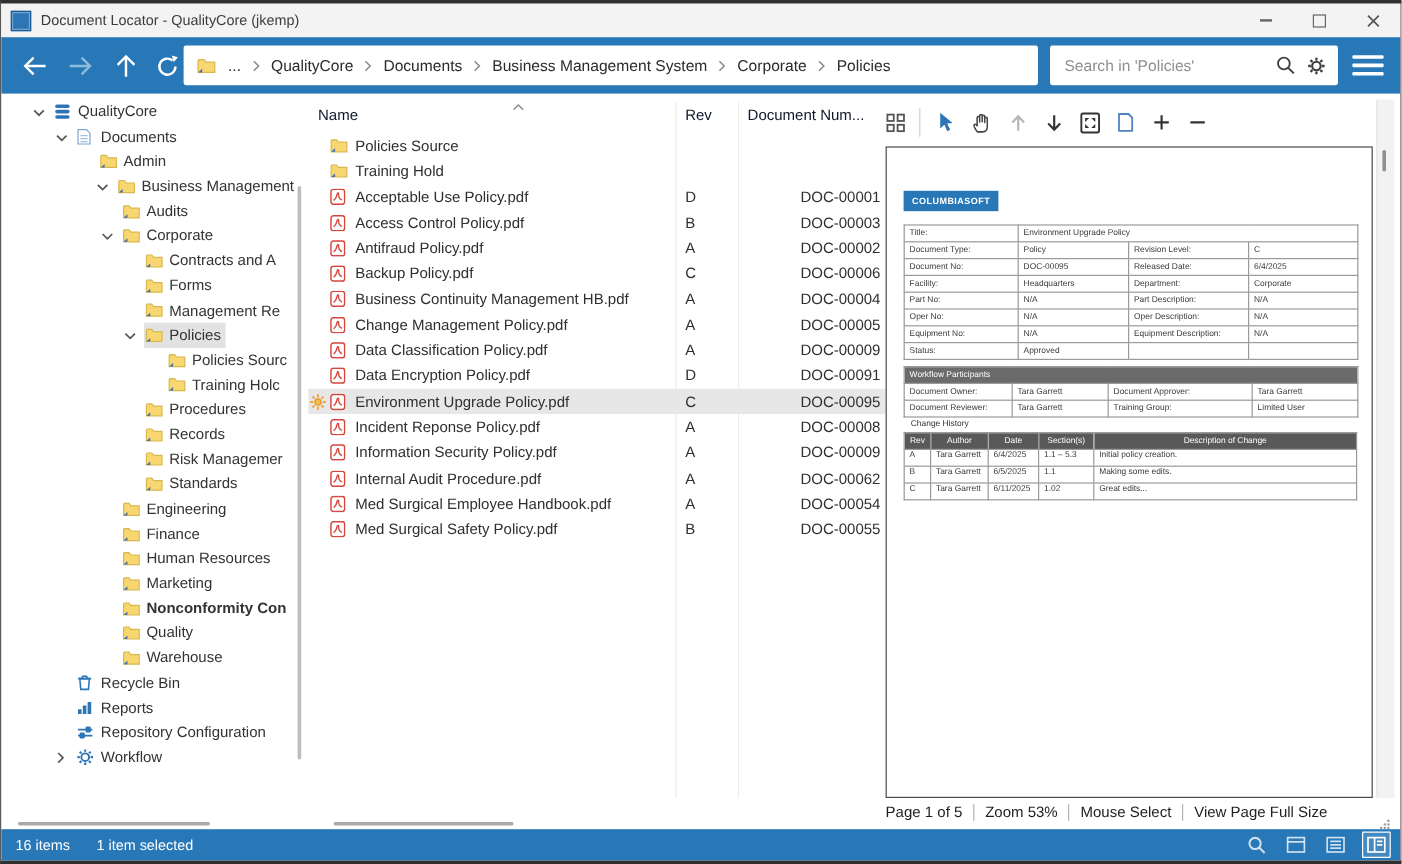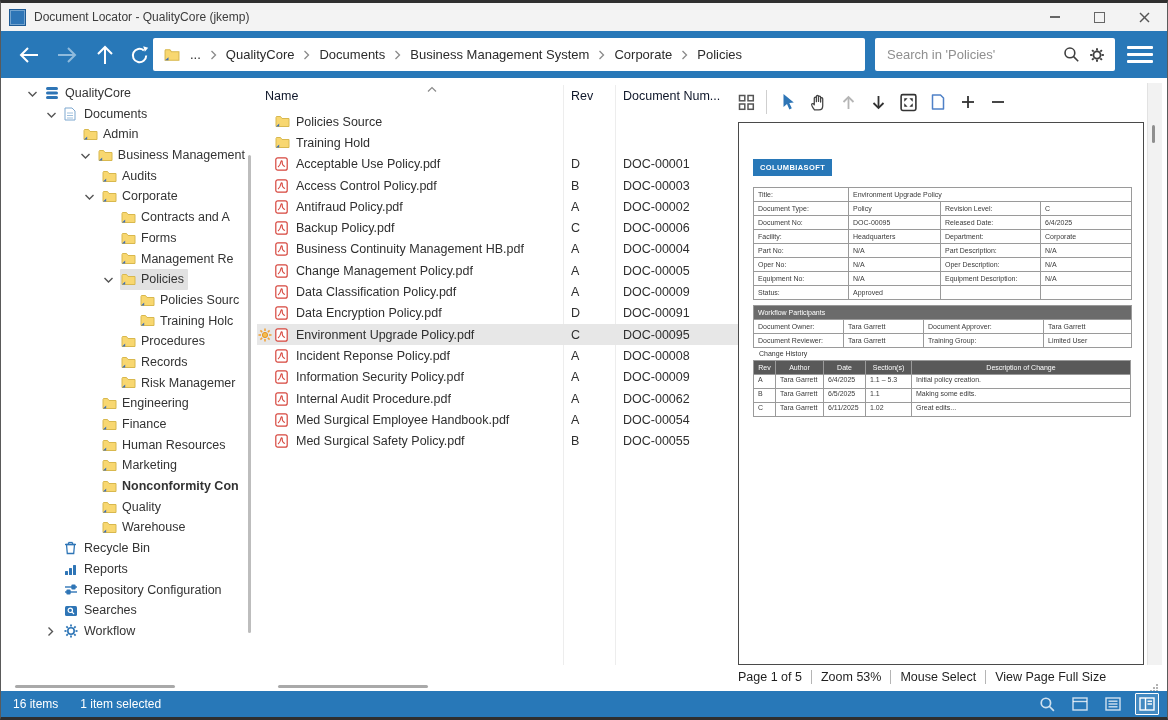--- a/index.html
+++ b/index.html
@@ -44,21 +44,21 @@
   .fl-h-rev{position:absolute;left:314px;top:6px;}
   .fl-h-doc{position:absolute;left:366px;top:6px;white-space:nowrap;}
   .fl-colline{position:absolute;top:2px;width:1px;height:580px;background:#ededed;}
   .fl-rows{position:absolute;top:28px;left:0;right:0;}
   .fl-row{height:21.3px;display:flex;align-items:center;}
   .fl-row.selected{background:#e7e7e7;}
   .fl-star{width:18px;flex:none;display:flex;align-items:center;padding-left:1px;box-sizing:border-box;}
   .fl-icon{width:21px;flex:none;display:flex;align-items:center;}
   .fl-name{width:275px;flex:none;overflow:hidden;white-space:nowrap;text-overflow:clip;}
   .fl-rev{width:52px;flex:none;}
-  .fl-doc{flex:1;white-space:nowrap;}
+  .fl-doc{flex:1;white-space:nowrap;margin-left:44px;}
   
   .pv-toolbar{position:absolute;left:737px;top:82px;height:34px;display:flex;align-items:center;}
   .pv-btn{width:30px;height:30px;display:flex;align-items:center;justify-content:center;}
   .pv-btn:first-child{width:26px;justify-content:flex-start;}
   .pv-divider{width:1px;height:24px;background:#cfcfcf;margin:0 6px 0 2px;}
   .pv-box{position:absolute;left:737px;top:119px;width:406px;height:543px;border:1px solid #4a4a4a;background:#fff;box-sizing:border-box;}
   .pv-logo{position:absolute;left:14px;top:36px;background:#2878b8;color:#fff;font-size:7.5px;font-weight:bold;letter-spacing:.4px;padding:4px 7px;}
   .doc-table{position:absolute;left:14px;width:378px;border-collapse:collapse;table-layout:fixed;}
   .doc-table td,.doc-table th{border:1px solid #9a9a9a;font-size:7px;color:#3a3a3a;padding:1px 4px;height:11px;overflow:hidden;white-space:nowrap;font-weight:normal;text-align:left;}
   #info-table{top:64px;}
@@ -409,20 +409,32 @@
         <span class="tree-wrap">
           <span class="icon" style="display: inline-flex; align-items: center;">
             <svg width="15" height="13" viewBox="0 0 15 13">
               <path d="M1 2.5 L1 11.5 L14 11.5 L14 3.5 L7 3.5 L5.5 1.5 L1.5 1.5 Z" fill="#f8d770" stroke="#d8b84e"></path>
               <path d="M1 11.5 L4.2 8.6 L4.2 11.5 Z" fill="#3f6fb5"></path>
             </svg>
           </span>
           <span class="tree-label">Risk Managemer</span>
         </span>
       </div>
+      <div class="tree-row" style="padding-left: 94px;">
+        <span class="chev"></span>
+        <span class="tree-wrap">
+          <span class="icon" style="display: inline-flex; align-items: center;">
+            <svg width="15" height="13" viewBox="0 0 15 13">
+              <path d="M1 2.5 L1 11.5 L14 11.5 L14 3.5 L7 3.5 L5.5 1.5 L1.5 1.5 Z" fill="#f8d770" stroke="#d8b84e"></path>
+              <path d="M1 11.5 L4.2 8.6 L4.2 11.5 Z" fill="#3f6fb5"></path>
+            </svg>
+          </span>
+          <span class="tree-label">Standards</span>
+        </span>
+      </div>
       <div class="tree-row" style="padding-left: 75px;">
         <span class="chev"></span>
         <span class="tree-wrap">
           <span class="icon" style="display: inline-flex; align-items: center;">
             <svg width="15" height="13" viewBox="0 0 15 13">
               <path d="M1 2.5 L1 11.5 L14 11.5 L14 3.5 L7 3.5 L5.5 1.5 L1.5 1.5 Z" fill="#f8d770" stroke="#d8b84e"></path>
               <path d="M1 11.5 L4.2 8.6 L4.2 11.5 Z" fill="#3f6fb5"></path>
             </svg>
           </span>
           <span class="tree-label">Engineering</span>
@@ -539,33 +551,20 @@
             <svg width="14" height="13" viewBox="0 0 14 13">
               <g stroke="#2e75b6" stroke-width="1.4" fill="#2e75b6">
                 <line x1="1" y1="4" x2="13" y2="4"></line>
                 <line x1="1" y1="9" x2="13" y2="9"></line>
                 <rect x="8" y="2.2" width="3" height="3.6" rx="0.5"></rect>
                 <rect x="3" y="7.2" width="3" height="3.6" rx="0.5"></rect>
               </g>
             </svg>
           </span>
           <span class="tree-label">Repository Configuration</span>
-        </span>
-      </div>
-      <div class="tree-row" style="padding-left: 37px;">
-        <span class="chev"></span>
-        <span class="tree-wrap">
-          <span class="icon" style="display: inline-flex; align-items: center;">
-            <svg width="14" height="13" viewBox="0 0 14 13">
-              <rect x="1" y="2" width="12" height="10" rx="1.5" fill="#2e75b6"></rect>
-              <circle cx="6.3" cy="6.3" r="2.2" fill="none" stroke="#fff" stroke-width="1.2"></circle>
-              <line x1="7.9" y1="7.9" x2="10" y2="10" stroke="#fff" stroke-width="1.2"></line>
-            </svg>
-          </span>
-          <span class="tree-label">Searches</span>
         </span>
       </div>
       <div class="tree-row" style="padding-left: 37px;">
         <span class="chev">
           <svg width="9" height="11">
             <polyline points="2.5,1.5 6.5,5.5 2.5,9.5" fill="none" stroke="#555" stroke-width="1.4"></polyline>
           </svg>
         </span>
         <span class="tree-wrap">
           <span class="icon" style="display: inline-flex; align-items: center;">

